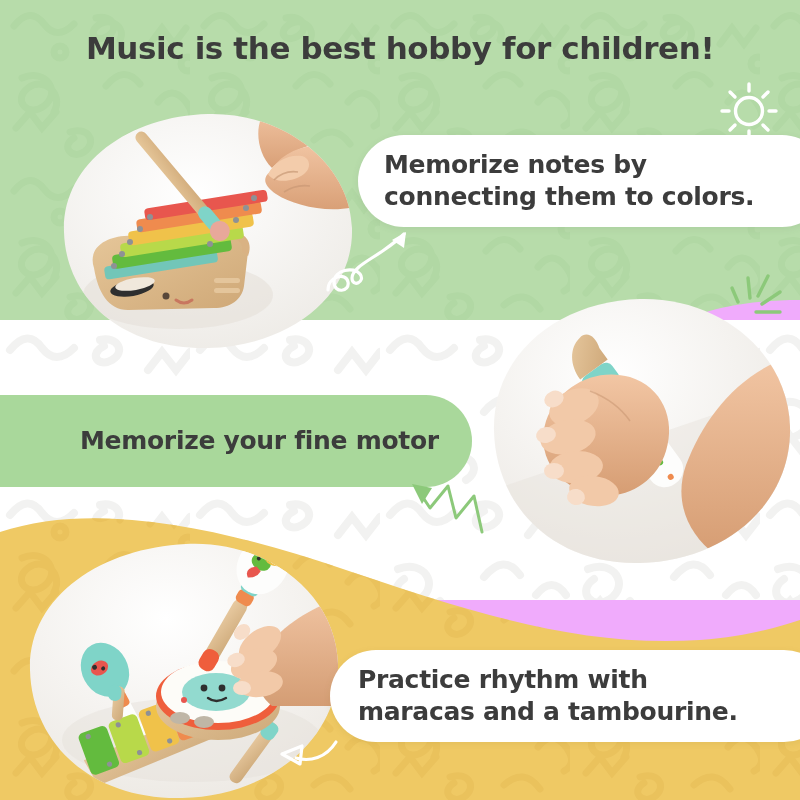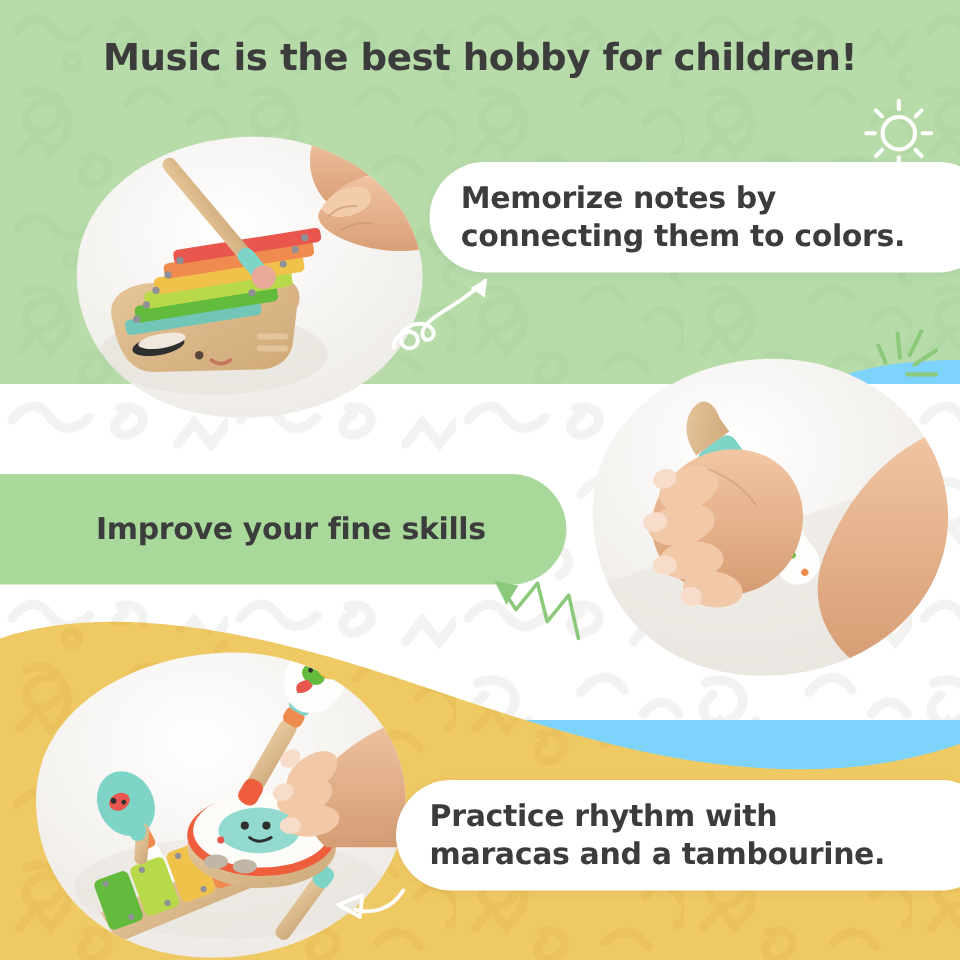--- a/index.html
+++ b/index.html
@@ -7,21 +7,21 @@
   body {
     font-family: "DejaVu Sans", sans-serif;
     background:#ffffff;
     position:relative;
     overflow:hidden;
   }
   #stage {
     position:absolute; inset:0;
     width:800px; height:800px;
     overflow:hidden;
-    background:#7dd3fc;
+    background:#f0abfc;
   }
 
   
   .band { position:absolute; left:0; width:800px; }
   .band svg { display:block; width:100%; height:100%; }
 
   #band-green  { top:0;   height:400px; }
   #band-white  { top:320px; height:280px; }
   #band-yellow { top:480px; height:320px; }
 
@@ -403,21 +403,21 @@
       </g>
     </svg>
   </div>
 
   <div class="pill" id="card-1">
     <span>Memorize notes by</span>
     <span>connecting them to colors.</span>
   </div>
 
   <div class="pill" id="card-2">
-    <span>Improve your fine skills</span>
+    <span>Memorize your fine motor</span>
   </div>
 
   <div class="pill" id="card-3">
     <span>Practice rhythm with</span>
     <span>maracas and a tambourine.</span>
   </div>
 
   <div class="deco" id="deco-sun">
     <svg viewBox="0 0 62 62" width="62" height="62">
       <g stroke="#ffffff" stroke-width="3.4" fill="none" stroke-linecap="round">

